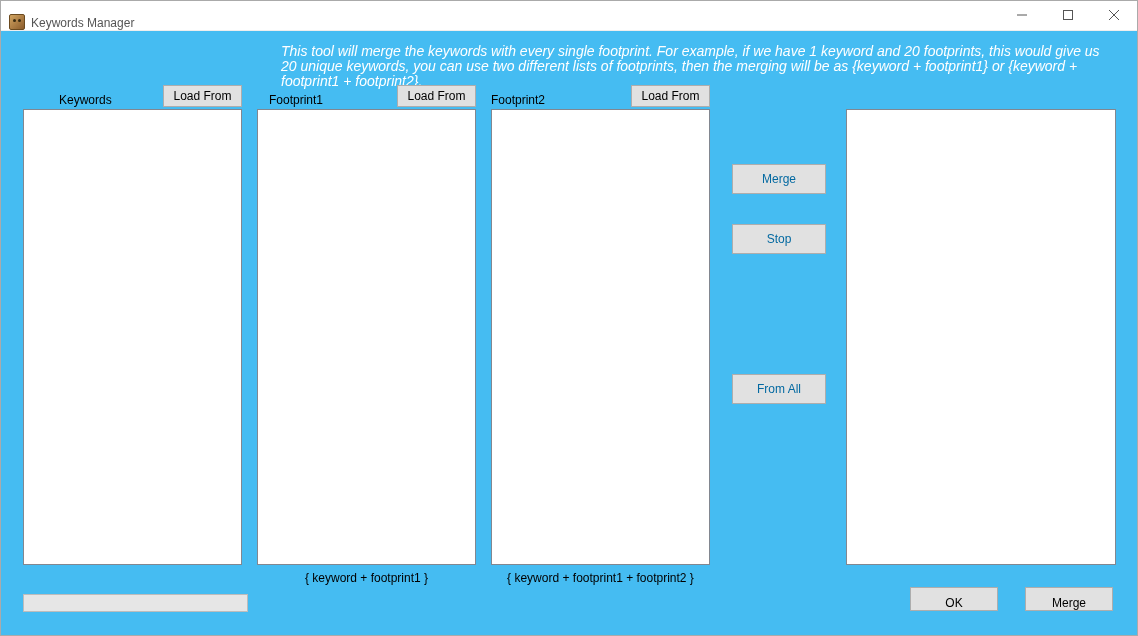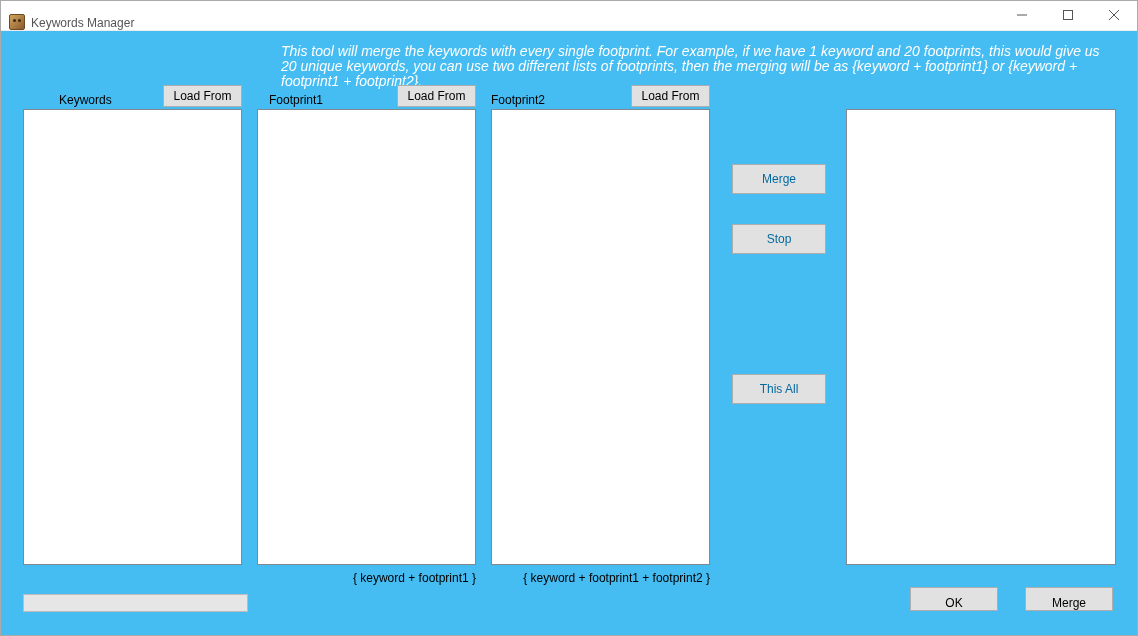--- a/index.html
+++ b/index.html
@@ -95,21 +95,21 @@
     font-size: 12px;
     padding: 2px;
     overflow: auto;
   }
 
   .footer-hint {
     position: absolute;
     top: 540px;
     font-size: 12px;
     color: #000;
-    text-align: right;
+    text-align: center;
   }
 
   .action-btn {
     position: absolute;
     left: 731px;
     width: 94px; height: 30px;
     background: #e1e1e1;
     border: 1px solid #adadad;
     font-size: 12px;
     font-family: inherit;
@@ -212,21 +212,21 @@
   <textarea class="listbox c2-list" style=""></textarea>
   <div class="footer-hint c2-hint">{ keyword + footprint1 }</div>
 
   <div class="col-label c3-label">Footprint2</div>
   <button class="load-btn c3-btn">Load From File</button>
   <textarea class="listbox c3-list" style=""></textarea>
   <div class="footer-hint c3-hint">{ keyword + footprint1 + footprint2 }</div>
 
   <button class="action-btn" style="top:133px">Merge</button>
   <button class="action-btn" style="top:193px">Stop</button>
-  <button class="action-btn" style="top:343px">This All</button>
+  <button class="action-btn" style="top:343px">From All</button>
 
   <textarea class="results-box" style=""></textarea>
 
   <div class="progress"></div>
 
   <button class="dlg-btn ok-btn">OK</button>
   <button class="dlg-btn cancel-btn">Merge</button>
 
 </div>
 

